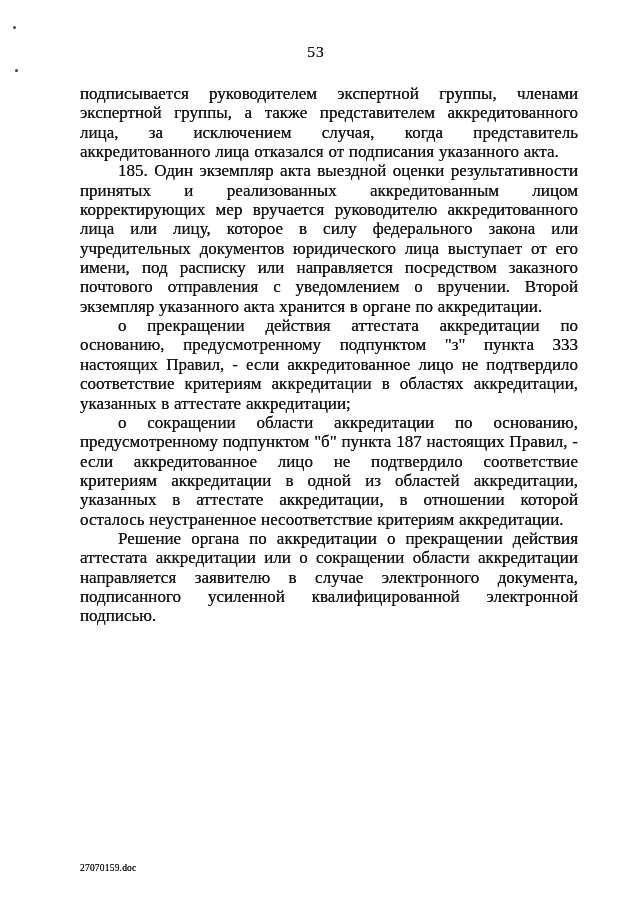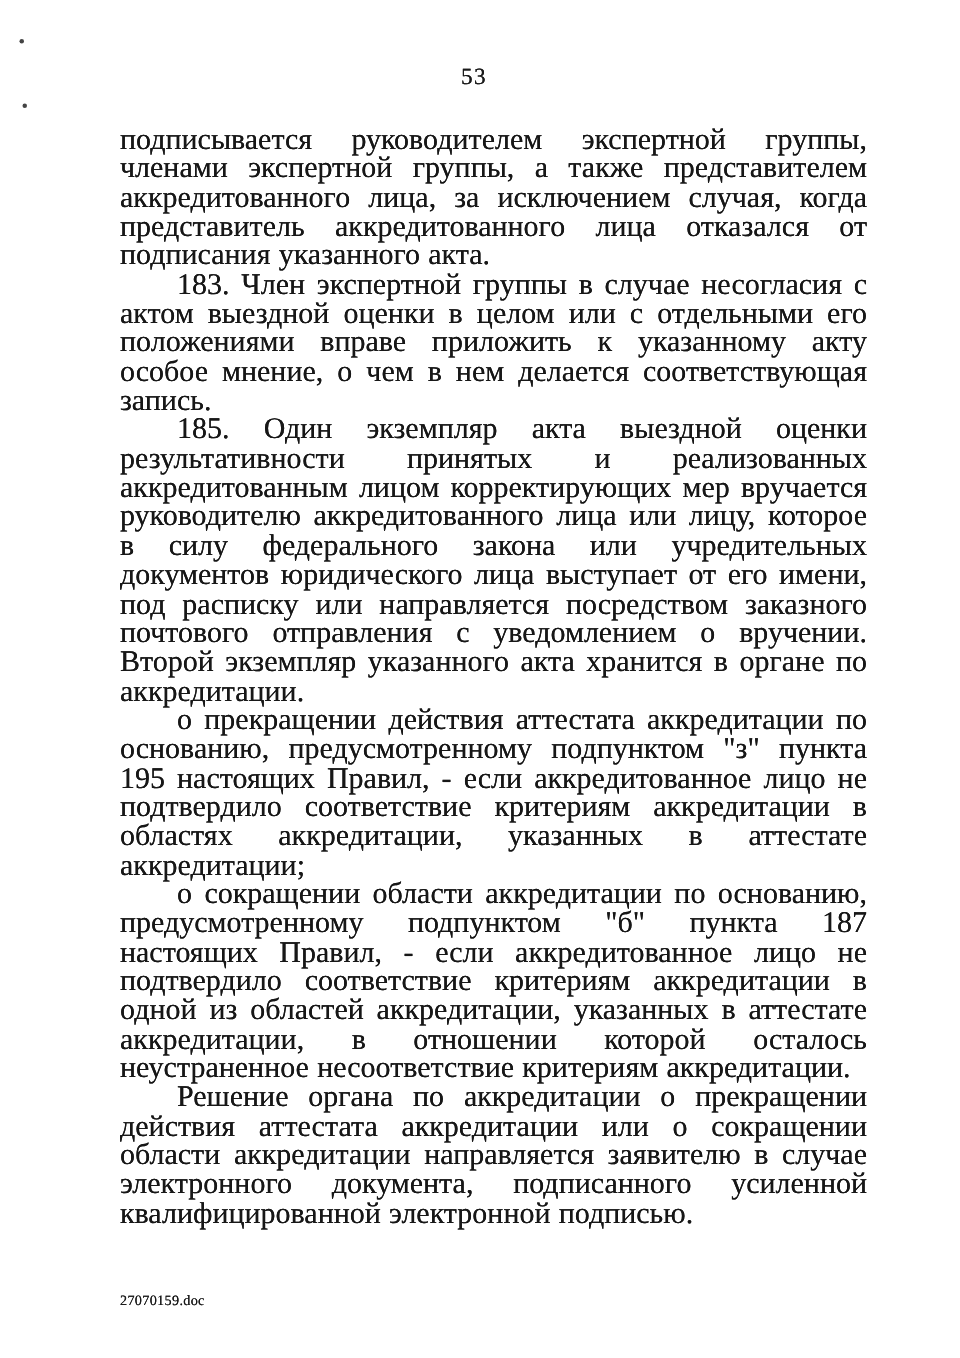--- a/index.html
+++ b/index.html
@@ -29,21 +29,21 @@
   }
   .body-text {
     position: absolute;
     top: 84px;
     left: 80px;
     width: 498px;
   }
   .body-text p {
     margin: 0;
     padding: 0;
-    font-size: 20px;
+    font-size: 17px;
     line-height: 19.35px;
     text-align: justify;
     text-indent: 38px;
     color: #171717;
     text-shadow: 0 0 0.3px currentColor;
     word-spacing: 0.5px;
   }
   .body-text p.no-indent {
     text-indent: 0;
   }
@@ -68,21 +68,20 @@
 <body>
 
 <div class="page">
   <div class="speck speck-1"></div>
   <div class="speck speck-2"></div>
 
   <div class="page-number">53</div>
 
   <div class="body-text">
     <p class="no-indent">подписывается руководителем экспертной группы, членами экспертной группы, а также представителем аккредитованного лица, за исключением случая, когда представитель аккредитованного лица отказался от подписания указанного акта.</p>
-    <p>183. Член экспертной группы в случае несогласия с актом выездной оценки в целом или с отдельными его положениями вправе приложить к указанному акту особое мнение, о чем в нем делается соответствующая запись.</p>
     <p>185. Один экземпляр акта выездной оценки результативности принятых и реализованных аккредитованным лицом корректирующих мер вручается руководителю аккредитованного лица или лицу, которое в силу федерального закона или учредительных документов юридического лица выступает от его имени, под расписку или направляется посредством заказного почтового отправления с уведомлением о вручении. Второй экземпляр указанного акта хранится в органе по аккредитации.</p>
-    <p>о прекращении действия аттестата аккредитации по основанию, предусмотренному подпунктом "з" пункта 195 настоящих Правил, - если аккредитованное лицо не подтвердило соответствие критериям аккредитации в областях аккредитации, указанных в аттестате аккредитации;</p>
+    <p>о прекращении действия аттестата аккредитации по основанию, предусмотренному подпунктом "з" пункта 333 настоящих Правил, - если аккредитованное лицо не подтвердило соответствие критериям аккредитации в областях аккредитации, указанных в аттестате аккредитации;</p>
     <p>о сокращении области аккредитации по основанию, предусмотренному подпунктом "б" пункта 187 настоящих Правил, - если аккредитованное лицо не подтвердило соответствие критериям аккредитации в одной из областей аккредитации, указанных в аттестате аккредитации, в отношении которой осталось неустраненное несоответствие критериям аккредитации.</p>
     <p>Решение органа по аккредитации о прекращении действия аттестата аккредитации или о сокращении области аккредитации направляется заявителю в случае электронного документа, подписанного усиленной квалифицированной электронной подписью.</p>
   </div>
 
   <div class="footer-filename">27070159.doc</div>
 </div>
 
 </body></html>

